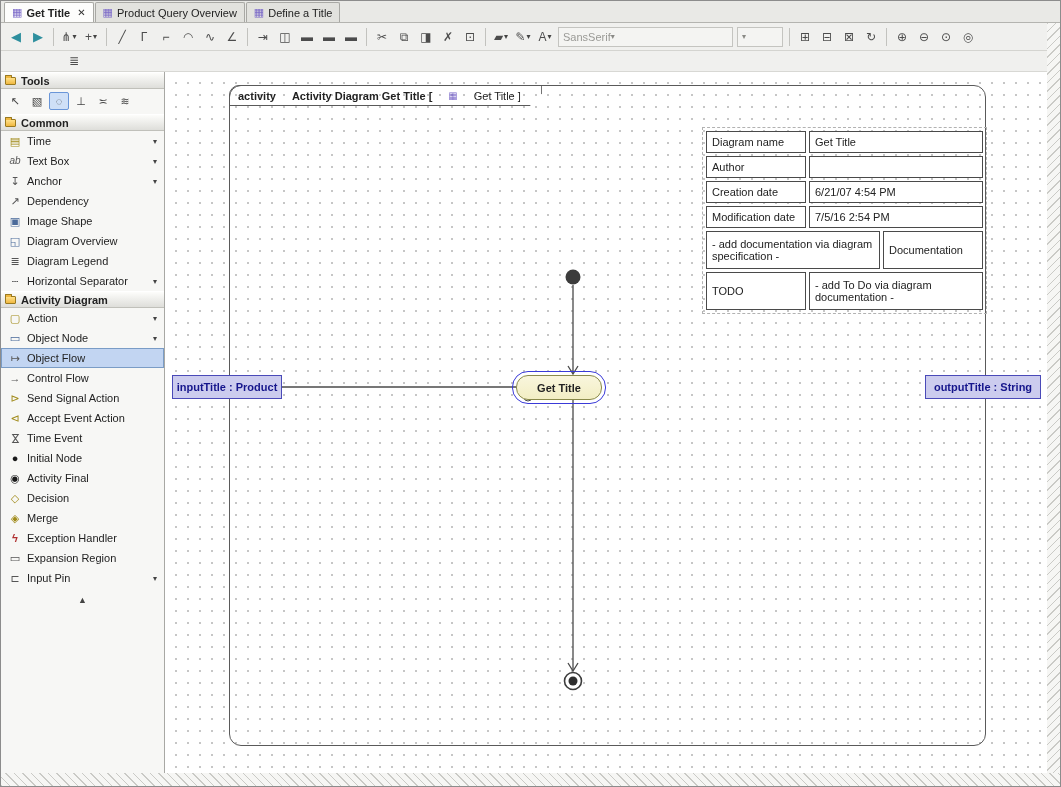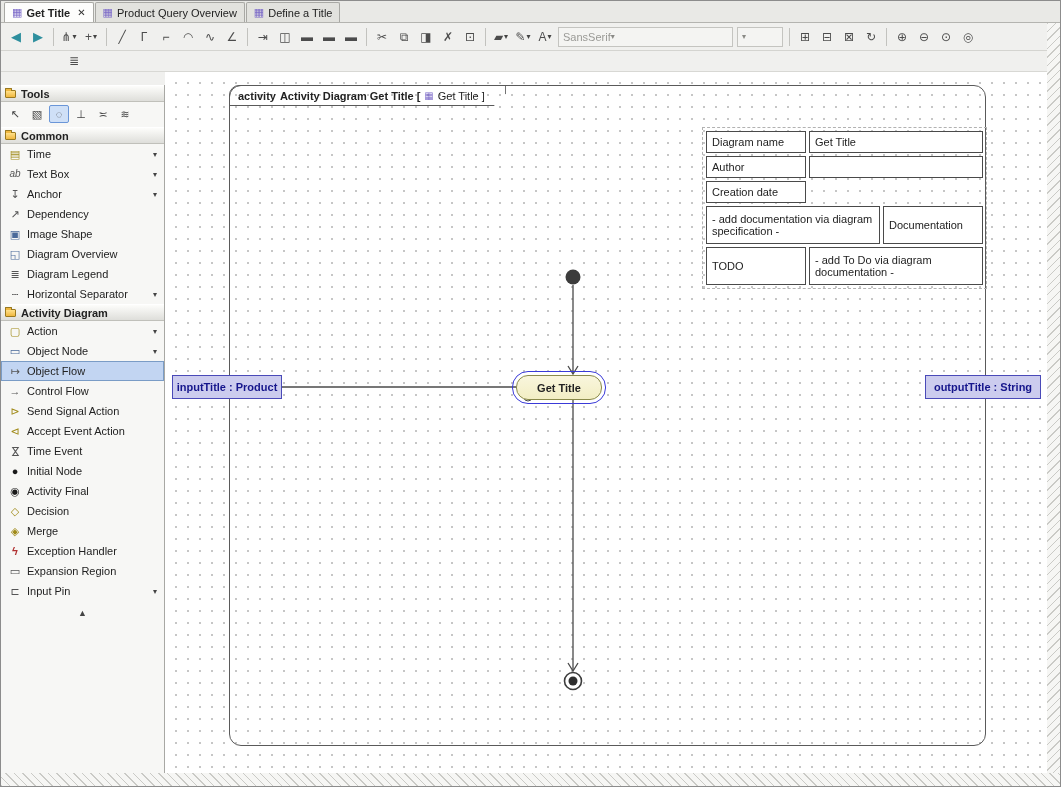--- a/index.html
+++ b/index.html
@@ -23,21 +23,21 @@
   .tb-btn .caret { font-size:8px; color:#444; margin-left:1px; }
   .tb-sep { width:1px; height:18px; background:#c2c2be; margin:0 4px; flex:0 0 1px; }
   [data-name="back-icon"], [data-name="forward-icon"] { color:#2e8f9e; font-size:13px; }
   .tb-select { height:20px; background:#f4f4f2; border:1px solid #c4c4c0; display:flex; align-items:center; justify-content:flex-start; padding:0 4px; color:#9a9a96; margin:0 2px; }
   .font-select { width:175px; }
   .size-select { width:46px; }
   .tb-select .caret { font-size:8px; color:#8a8a86; }
   .toolbar2 { position:absolute; left:0; top:50px; right:13px; height:21px; background:#f0f0ee; border-bottom:1px solid #d8d8d4; display:flex; align-items:center; padding-left:62px; }
 
   
-  .sidebar { position:absolute; left:0; top:84px; width:164px; bottom:13px; background:#f7f7f5; border-right:1px solid #a8a8a4; overflow:hidden; }
+  .sidebar { position:absolute; left:0; top:71px; width:164px; bottom:13px; background:#f7f7f5; border-right:1px solid #a8a8a4; overflow:hidden; }
   .sb-header { height:17px; display:flex; align-items:center; gap:5px; padding:0 4px; background:linear-gradient(#fdfdfb,#dededa); border-top:1px solid #ffffff; border-bottom:1px solid #c0c0ba; font-weight:bold; cursor:default; }
   .folder { width:11px; height:8px; background:linear-gradient(#ffe089,#f0b840); border:1px solid #9a7a20; border-radius:1px; position:relative; flex:0 0 11px; }
   .folder::before { content:""; position:absolute; top:-3px; left:-1px; width:5px; height:2px; background:#f0b840; border:1px solid #9a7a20; border-bottom:none; border-radius:1px 1px 0 0; }
   .sb-tools { display:flex; gap:2px; padding:3px 4px 4px 4px; }
   .sb-tool { width:20px; height:18px; display:flex; align-items:center; justify-content:center; color:#444; font-size:11px; border:1px solid transparent; border-radius:2px; }
   .sb-tool.selected { background:#cfe0f7; border-color:#6a96d8; }
   .sb-item { height:20px; display:flex; align-items:center; gap:4px; padding:0 6px; cursor:default; }
   .sb-item.selected { background:#c2d5f2; box-shadow:inset 0 0 0 1px #7a9cc6; }
   .sb-icon { width:16px; flex:0 0 16px; text-align:center; font-size:11px; color:#555; }
   .sb-label { flex:1; white-space:nowrap; overflow:hidden; }
@@ -56,21 +56,21 @@
             background-image:radial-gradient(circle,#c6c6c6 1px,rgba(0,0,0,0) 1.1px); background-size:12px 12px; background-position:5px 5px; }
   .edges-layer { position:absolute; left:0; top:0; }
   .edge { stroke:var(--edge); stroke-width:1.3; }
   .arrow { fill:none; stroke:var(--edge); stroke-width:1.3; }
   .initial { fill:#3c3c3c; }
   .final-outer { fill:#fff; stroke:#3c3c3c; stroke-width:1.6; }
   .final-inner { fill:#2e2e2e; }
   .pin-dot { fill:#f8f8f8; stroke:#4a4a4a; stroke-width:1; }
 
   .frame { position:absolute; left:64px; top:13px; width:757px; height:661px; border:1px solid #5a5a5a; border-radius:12px; }
-  .frame-title { position:absolute; left:-1px; top:-1px; height:21px; display:flex; align-items:center; gap:4px; padding:0 20px 0 8px;
+  .frame-title { position:absolute; left:-1px; top:-1px; height:21px; display:flex; align-items:center; gap:16px; padding:0 20px 0 8px;
                  border:1px solid #5a5a5a; border-radius:10px 0 0 0; white-space:nowrap;
                  clip-path:polygon(0 0,100% 0,100% 40%,calc(100% - 12px) 100%,0 100%); }
   .fk, .fh { font-weight:bold; }
   .frame-title .tab-icon { font-size:10px; }
 
   .info-table { position:absolute; left:541px; top:59px; width:277px; display:flex; flex-direction:column; gap:3px; outline:1px dashed #b2b2b2; outline-offset:3px; }
   .it-row { display:flex; gap:3px; }
   .it-cell { background:#fff; border:1px solid #4a4a4a; padding:3px 5px; display:flex; align-items:center; min-height:22px; }
   .it-name { flex:0 0 100px; width:100px; white-space:nowrap; overflow:hidden; }
   .it-value { flex:1; }
@@ -398,20 +398,25 @@
         <div class="it-row" data-name="info-table-row">
           <div class="it-cell it-name" data-name="info-name-cell">Diagram name</div>
           <div class="it-cell it-value" data-name="info-value-cell">Get Title</div>
         </div>
         <div class="it-row" data-name="info-table-row">
           <div class="it-cell it-name" data-name="info-name-cell">Author</div>
           <div class="it-cell it-value" data-name="info-value-cell"></div>
         </div>
         <div class="it-row" data-name="info-table-row">
           <div class="it-cell it-name" data-name="info-name-cell">Creation date</div>
+          <div class="it-cell it-value" data-name="info-value-cell">6/21/07 4:54 PM</div>
+        </div>
+        <div class="it-row" data-name="info-table-row">
+          <div class="it-cell it-name" data-name="info-name-cell">Modification date</div>
+          <div class="it-cell it-value" data-name="info-value-cell">7/5/16 2:54 PM</div>
         </div>
         <div class="it-row tall" data-name="info-table-row">
           <div class="it-cell it-value" data-name="info-value-cell">- add documentation via diagram specification -</div>
           <div class="it-cell it-name" data-name="info-name-cell">Documentation</div>
         </div>
         <div class="it-row tall" data-name="info-table-row">
           <div class="it-cell it-name" data-name="info-name-cell">TODO</div>
           <div class="it-cell it-value" data-name="info-value-cell">- add To Do via diagram documentation -</div>
         </div>
       </div>

